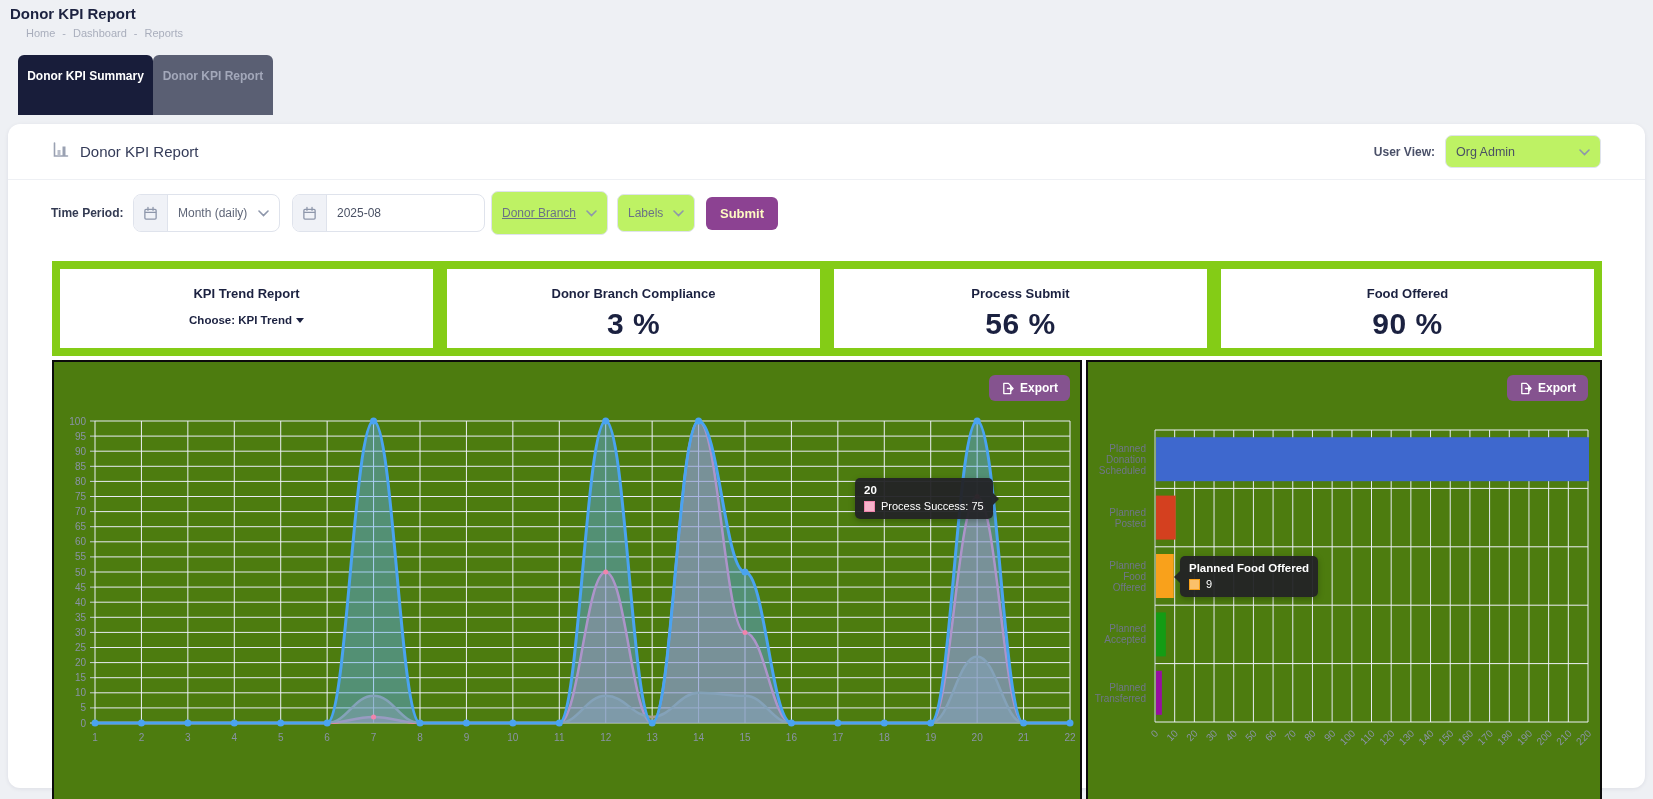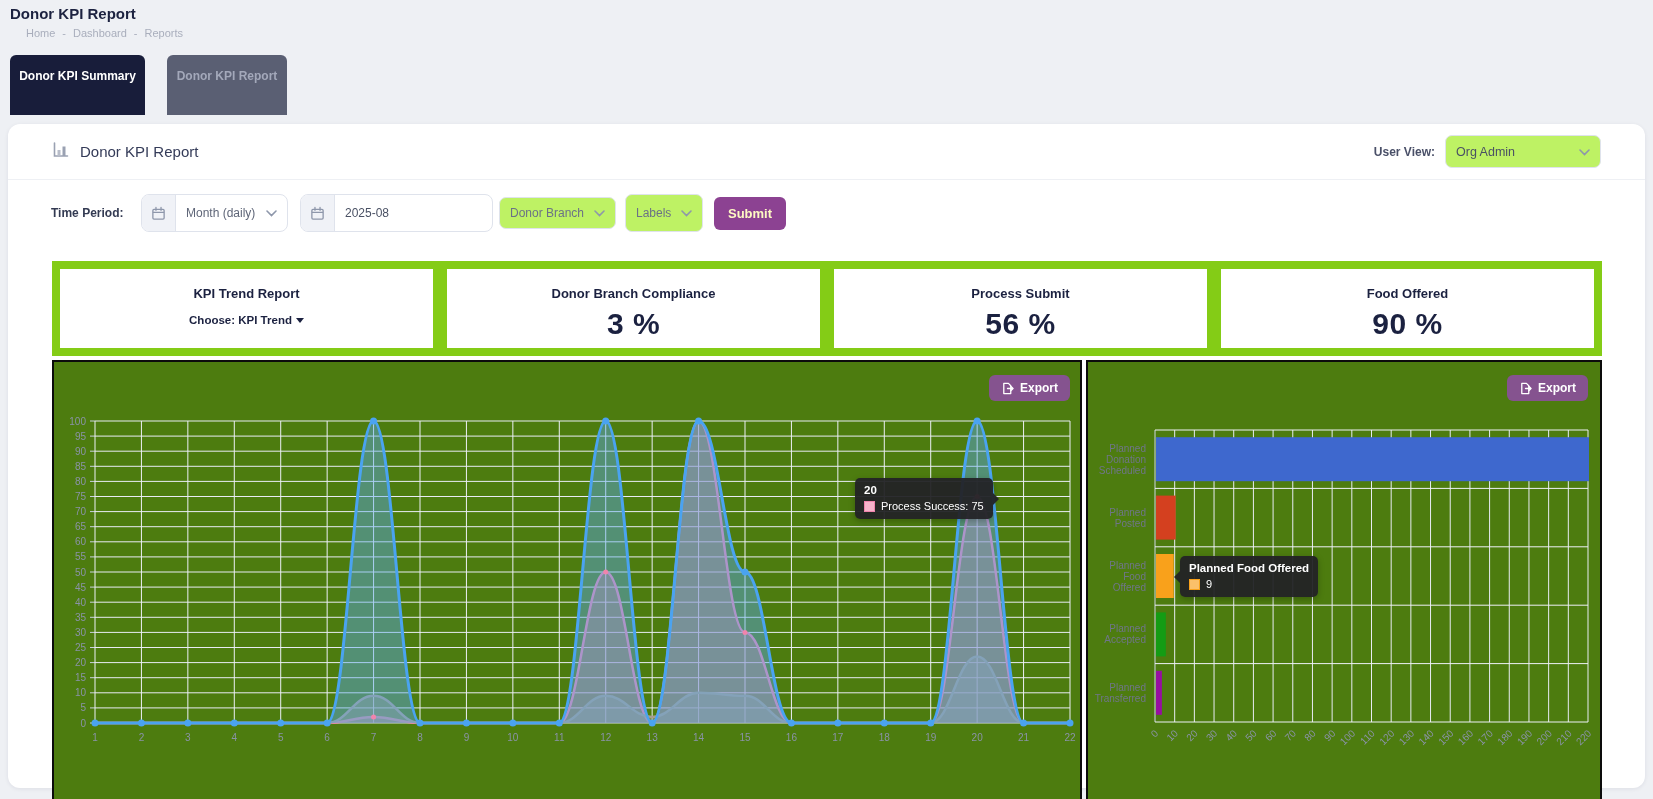--- a/index.html
+++ b/index.html
@@ -10,21 +10,21 @@
   }
   .page { position:absolute; inset:0; }
 
   
   .page-title { position:absolute; left:10px; top:5px; font-size:15px; font-weight:bold; color:#1c2240; }
   .breadcrumb { position:absolute; left:26px; top:27px; font-size:11px; color:#a9aebc; display:flex; gap:7px; align-items:center; }
   .breadcrumb .crumb { color:#a9aebc; cursor:pointer; }
   .breadcrumb .sep { color:#a9aebc; }
 
   
-  .tabbar { position:absolute; left:10px; top:55px; height:60px; display:flex;gap:22px; }
+  .tabbar { position:absolute; left:18px; top:55px; height:60px; display:flex; }
   .tab {
     height:60px; padding-top:14px; text-align:center; font-size:12px; font-weight:bold;
     border-radius:6px 6px 0 0; cursor:pointer;
   }
   .tab.active { width:135px; background:#181d3a; color:#ffffff; }
   .tab.inactive { width:120px; background:#5a5f73; color:#a3a8ba; }
 
   
   .card {
     position:absolute; left:8px; top:124px; width:1637px; height:664px;
@@ -50,23 +50,23 @@
   .filter-label { font-size:12px; font-weight:bold; color:#333a52; width:74px; }
   .input-group {
     height:38px; border:1px solid #dfe3ec; border-radius:8px; background:#fff;
     display:flex; align-items:stretch; overflow:hidden;
   }
   .input-icon-box {
     width:34px; background:#f0f2f7; border-right:1px solid #dfe3ec;
     display:flex; align-items:center; justify-content:center; flex:none;
   }
   .input-text { display:flex; align-items:center; padding:0 10px; font-size:12px; color:#5f6678; flex:1; }
-  .group-period { width:147px; margin-left:16px; }
+  .group-period { width:147px; margin-left:8px; }
   .group-month  { width:193px; margin-left:12px; }
-  .sel-branch { width:117px; height:32px; margin-left:6px; font-size:12px; color:#6b7286; }
+  .sel-branch { width:117px; height:44px; margin-left:6px; font-size:12px; color:#6b7286;text-decoration:underline; }
   .sel-labels { width:78px;  height:38px; margin-left:9px; font-size:12px; color:#6b7286; }
   .btn-submit {
     margin-left:11px; width:72px; height:33px; border:none; border-radius:6px;
     color:#fef9c3; font-size:13px; font-weight:bold; cursor:pointer; font-family:inherit;
   }
 
   
   .kpi-row { margin:29px 43px 0 44px; display:flex; }
   .kpi-box {
     flex:1; height:95px; border:8px solid #84cc16; background:#fff; text-align:center; padding-top:17px;

